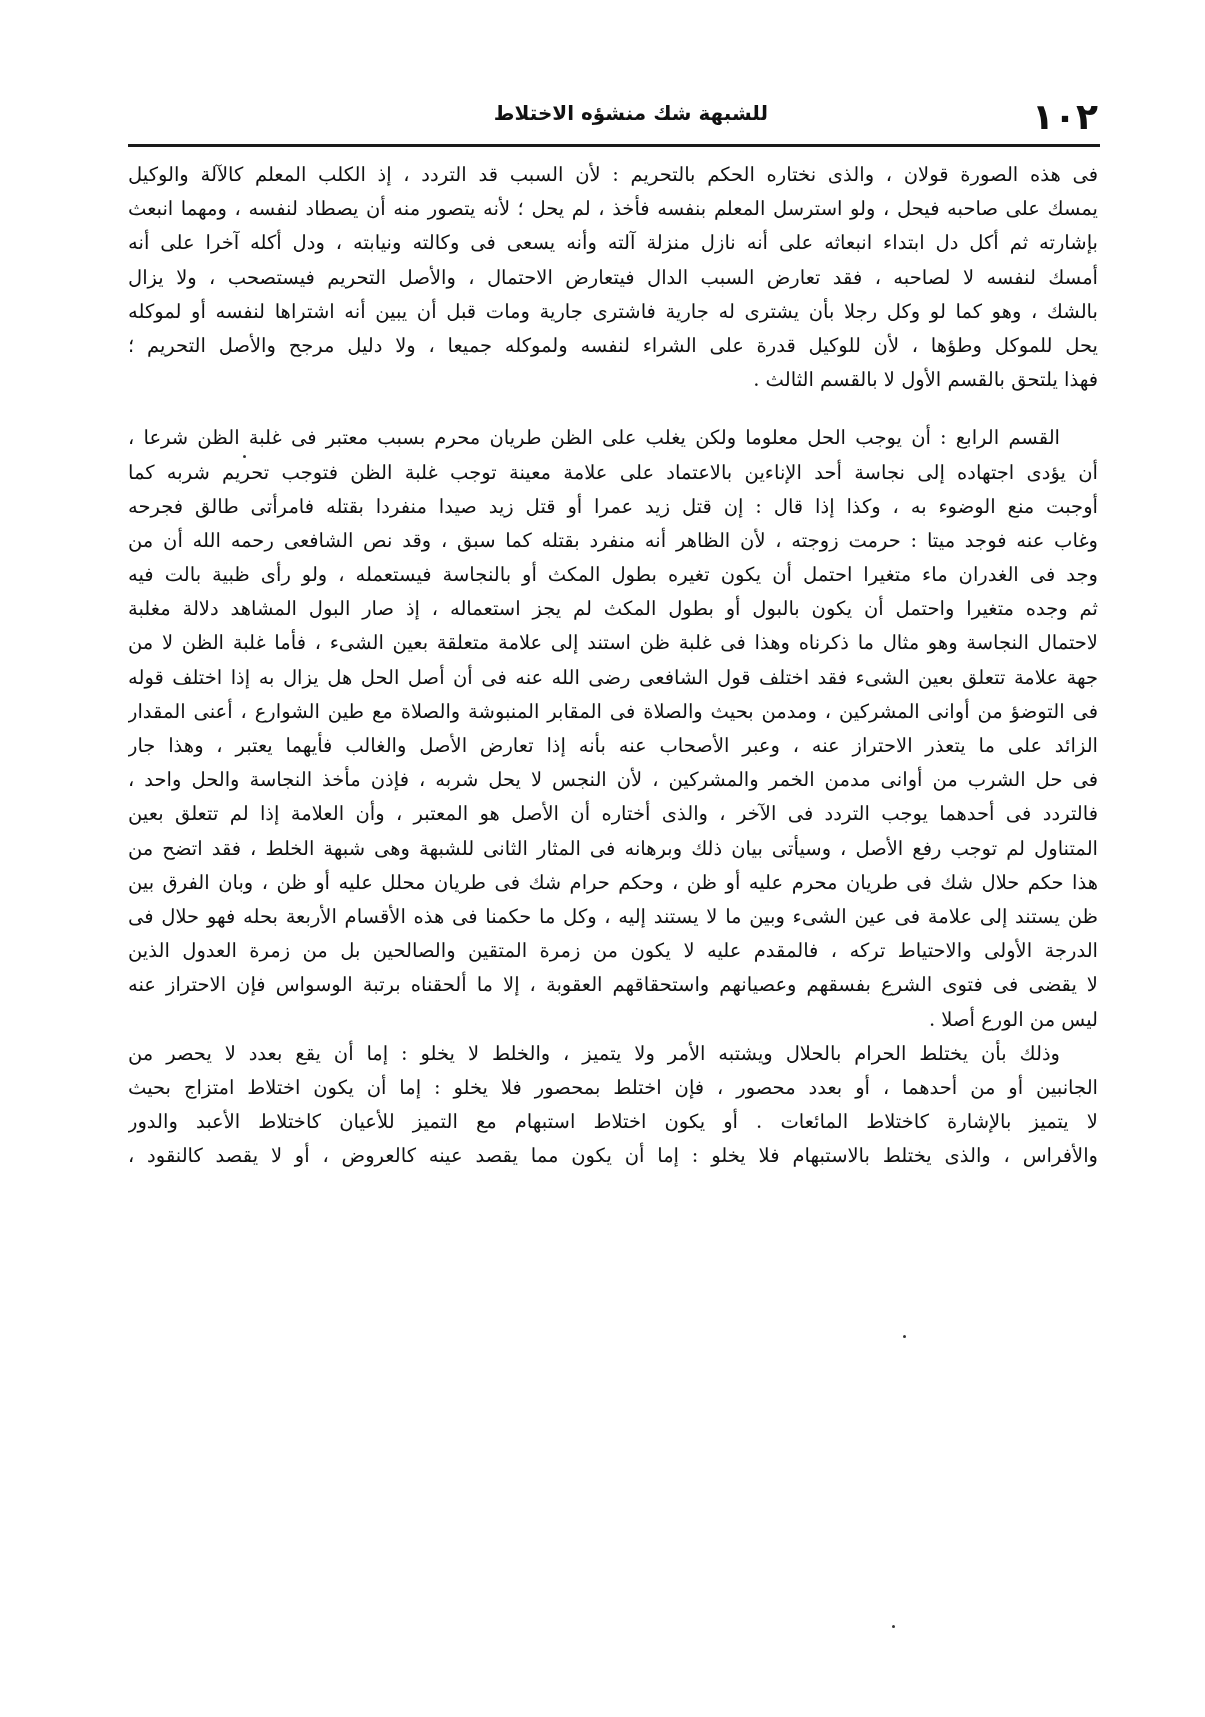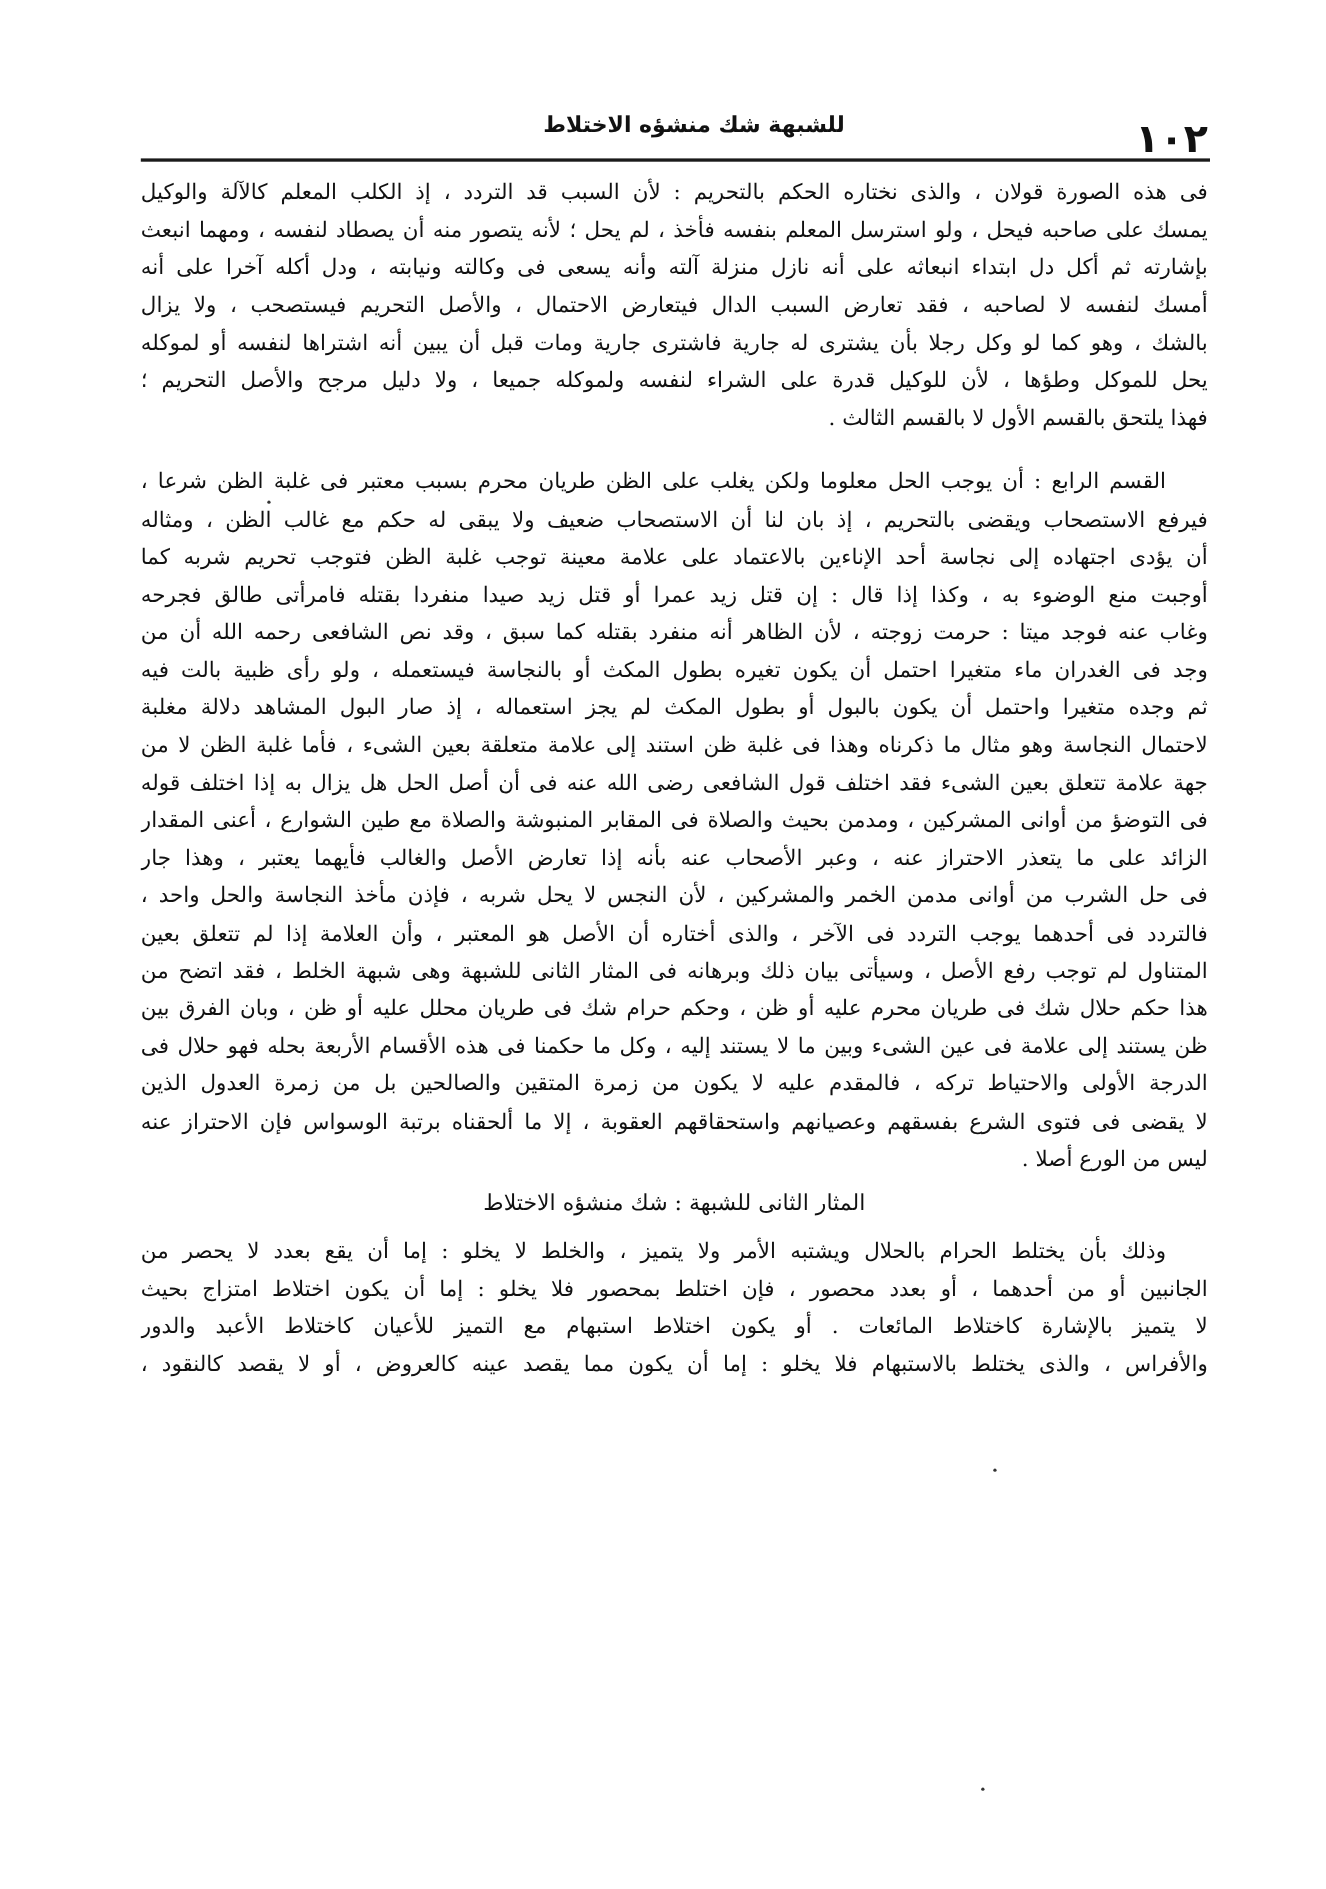--- a/index.html
+++ b/index.html
@@ -26,21 +26,21 @@
     position: absolute;
     top: 88px;
     left: 128px;
     width: 970px;
     height: 50px;
     direction: rtl;
   }
   .page-number {
     position: absolute;
     right: 0;
-    top: 16px;
+    top: 6px;
     font-size: 36px;
     font-weight: bold;
     line-height: 46px;
     font-family: "DejaVu Sans", sans-serif;
   }
   .running-title {
     position: absolute;
     right: 330px;
     top: 8px;
     font-size: 20px;
@@ -120,41 +120,39 @@
       <span class="line">أمسك لنفسه لا لصاحبه ، فقد تعارض السبب الدال فيتعارض الاحتمال ، والأصل التحريم فيستصحب ، ولا يزال</span>
       <span class="line">بالشك ، وهو كما لو وكل رجلا بأن يشترى له جارية فاشترى جارية ومات قبل أن يبين أنه اشتراها لنفسه أو لموكله</span>
       <span class="line">يحل للموكل وطؤها ، لأن للوكيل قدرة على الشراء لنفسه ولموكله جميعا ، ولا دليل مرجح والأصل التحريم ؛</span>
       <span class="line last">فهذا يلتحق بالقسم الأول لا بالقسم الثالث .</span>
     </div>
 
     <div class="para-gap"></div>
 
     <div>
       <span class="line indent">القسم الرابع : أن يوجب الحل معلوما ولكن يغلب على الظن طريان محرم بسبب معتبر فى غلبة الظن شرعا ،</span>
-      <span class="line">فيرفع الاستصحاب ويقضى بالتحريم ، إذ بان لنا أن الاستصحاب ضعيف ولا يبقى له حكم مع غالب الظن ، ومثاله</span>
       <span class="line">أن يؤدى اجتهاده إلى نجاسة أحد الإناءين بالاعتماد على علامة معينة توجب غلبة الظن فتوجب تحريم شربه كما</span>
       <span class="line">أوجبت منع الوضوء به ، وكذا إذا قال : إن قتل زيد عمرا أو قتل زيد صيدا منفردا بقتله فامرأتى طالق فجرحه</span>
       <span class="line">وغاب عنه فوجد ميتا : حرمت زوجته ، لأن الظاهر أنه منفرد بقتله كما سبق ، وقد نص الشافعى رحمه الله أن من</span>
       <span class="line">وجد فى الغدران ماء متغيرا احتمل أن يكون تغيره بطول المكث أو بالنجاسة فيستعمله ، ولو رأى ظبية بالت فيه</span>
       <span class="line">ثم وجده متغيرا واحتمل أن يكون بالبول أو بطول المكث لم يجز استعماله ، إذ صار البول المشاهد دلالة مغلبة</span>
       <span class="line">لاحتمال النجاسة وهو مثال ما ذكرناه وهذا فى غلبة ظن استند إلى علامة متعلقة بعين الشىء ، فأما غلبة الظن لا من</span>
       <span class="line">جهة علامة تتعلق بعين الشىء فقد اختلف قول الشافعى رضى الله عنه فى أن أصل الحل هل يزال به إذا اختلف قوله</span>
       <span class="line">فى التوضؤ من أوانى المشركين ، ومدمن بحيث والصلاة فى المقابر المنبوشة والصلاة مع طين الشوارع ، أعنى المقدار</span>
       <span class="line">الزائد على ما يتعذر الاحتراز عنه ، وعبر الأصحاب عنه بأنه إذا تعارض الأصل والغالب فأيهما يعتبر ، وهذا جار</span>
       <span class="line">فى حل الشرب من أوانى مدمن الخمر والمشركين ، لأن النجس لا يحل شربه ، فإذن مأخذ النجاسة والحل واحد ،</span>
       <span class="line">فالتردد فى أحدهما يوجب التردد فى الآخر ، والذى أختاره أن الأصل هو المعتبر ، وأن العلامة إذا لم تتعلق بعين</span>
       <span class="line">المتناول لم توجب رفع الأصل ، وسيأتى بيان ذلك وبرهانه فى المثار الثانى للشبهة وهى شبهة الخلط ، فقد اتضح من</span>
       <span class="line">هذا حكم حلال شك فى طريان محرم عليه أو ظن ، وحكم حرام شك فى طريان محلل عليه أو ظن ، وبان الفرق بين</span>
       <span class="line">ظن يستند إلى علامة فى عين الشىء وبين ما لا يستند إليه ، وكل ما حكمنا فى هذه الأقسام الأربعة بحله فهو حلال فى</span>
       <span class="line">الدرجة الأولى والاحتياط تركه ، فالمقدم عليه لا يكون من زمرة المتقين والصالحين بل من زمرة العدول الذين</span>
       <span class="line">لا يقضى فى فتوى الشرع بفسقهم وعصيانهم واستحقاقهم العقوبة ، إلا ما ألحقناه برتبة الوسواس فإن الاحتراز عنه</span>
       <span class="line last">ليس من الورع أصلا .</span>
     </div>
 
-    <div class="section-heading">المثار الثانى للشبهة : شك منشؤه الاختلاط</div>
 
     <div>
       <span class="line indent">وذلك بأن يختلط الحرام بالحلال ويشتبه الأمر ولا يتميز ، والخلط لا يخلو : إما أن يقع بعدد لا يحصر من</span>
       <span class="line">الجانبين أو من أحدهما ، أو بعدد محصور ، فإن اختلط بمحصور فلا يخلو : إما أن يكون اختلاط امتزاج بحيث</span>
       <span class="line">لا يتميز بالإشارة كاختلاط المائعات . أو يكون اختلاط استبهام مع التميز للأعيان كاختلاط الأعبد والدور</span>
       <span class="line">والأفراس ، والذى يختلط بالاستبهام فلا يخلو : إما أن يكون مما يقصد عينه كالعروض ، أو لا يقصد كالنقود ،</span>
     </div>
   </div>
 
   <div class="speck" style="left:243px;top:455px;"></div>

